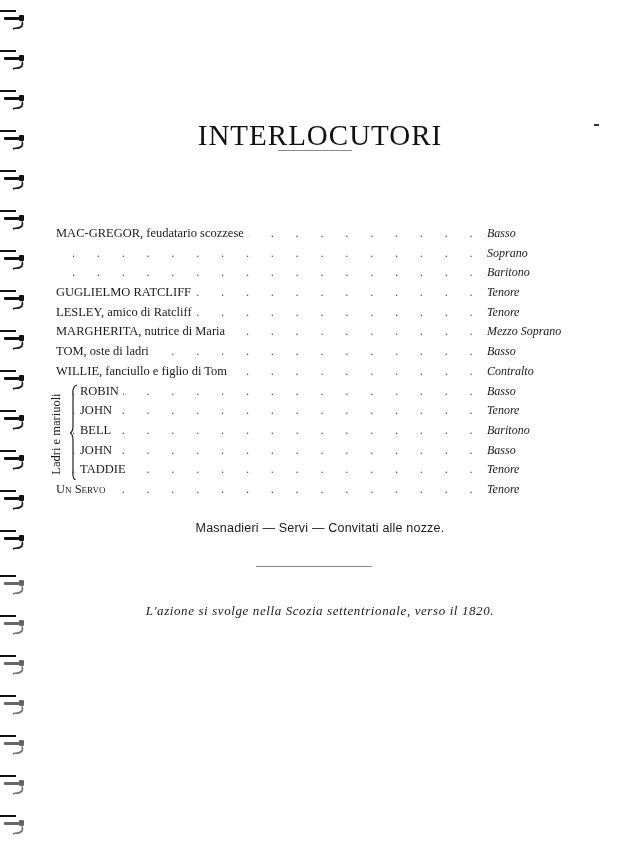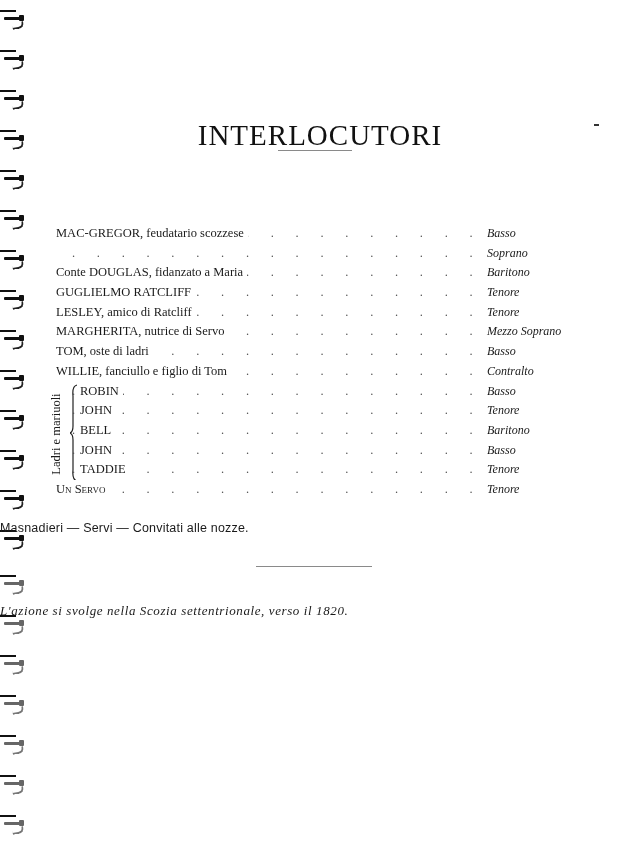--- a/index.html
+++ b/index.html
@@ -150,30 +150,31 @@
       top: 384px;
       width: 8px;
       height: 98px;
     }
     .brace svg { display: block; }
 
     .extras {
       position: absolute;
       left: 0; width: 640px;
       top: 521px;
-      text-align: left;
+      text-align: center;
       font-family: "Liberation Sans", "DejaVu Sans", sans-serif;
       font-size: 12.5px;
       color: #1a1a1a;
       letter-spacing: 0.2px;
     }
     .setting {
       position: absolute;
       left: 0; width: 640px;
       top: 603px;
+      text-align: center;
       font-style: italic;
       font-size: 13px;
       letter-spacing: 0.6px;
       color: #1a1a1a;
     }
   </style>
 </head>
 <body>
 
 <div class="page">
@@ -296,36 +297,35 @@
       <span class="dots">. . . . . . . . . . . . . . . . . . . . . . . . . . . . . . . . . . . . . . . . . . . . . . . .</span>
       <span class="name">MAC-GREGOR, feudatario scozzese</span>
       <span class="voice">Basso</span>
     </div>
     <div class="cast-row">
       <span class="dots">. . . . . . . . . . . . . . . . . . . . . . . . . . . . . . . . . . . . . . . . . . . . . . . .</span>
       <span class="voice">Soprano</span>
     </div>
     <div class="cast-row">
       <span class="dots">. . . . . . . . . . . . . . . . . . . . . . . . . . . . . . . . . . . . . . . . . . . . . . . .</span>
-      <span class="name">Conte DOUGLAS, fidanzato a Maria</span>
       <span class="voice">Baritono</span>
     </div>
     <div class="cast-row">
       <span class="dots">. . . . . . . . . . . . . . . . . . . . . . . . . . . . . . . . . . . . . . . . . . . . . . . .</span>
       <span class="name">GUGLIELMO RATCLIFF</span>
       <span class="voice">Tenore</span>
     </div>
     <div class="cast-row">
       <span class="dots">. . . . . . . . . . . . . . . . . . . . . . . . . . . . . . . . . . . . . . . . . . . . . . . .</span>
       <span class="name">LESLEY, amico di Ratcliff</span>
       <span class="voice">Tenore</span>
     </div>
     <div class="cast-row">
       <span class="dots">. . . . . . . . . . . . . . . . . . . . . . . . . . . . . . . . . . . . . . . . . . . . . . . .</span>
-      <span class="name">MARGHERITA, nutrice di Servo</span>
+      <span class="name">MARGHERITA, nutrice di Maria</span>
       <span class="voice">Mezzo Soprano</span>
     </div>
     <div class="cast-row">
       <span class="dots">. . . . . . . . . . . . . . . . . . . . . . . . . . . . . . . . . . . . . . . . . . . . . . . .</span>
       <span class="name">TOM, oste di ladri</span>
       <span class="voice">Basso</span>
     </div>
     <div class="cast-row">
       <span class="dots">. . . . . . . . . . . . . . . . . . . . . . . . . . . . . . . . . . . . . . . . . . . . . . . .</span>
       <span class="name">WILLIE, fanciullo e figlio di Tom</span>

